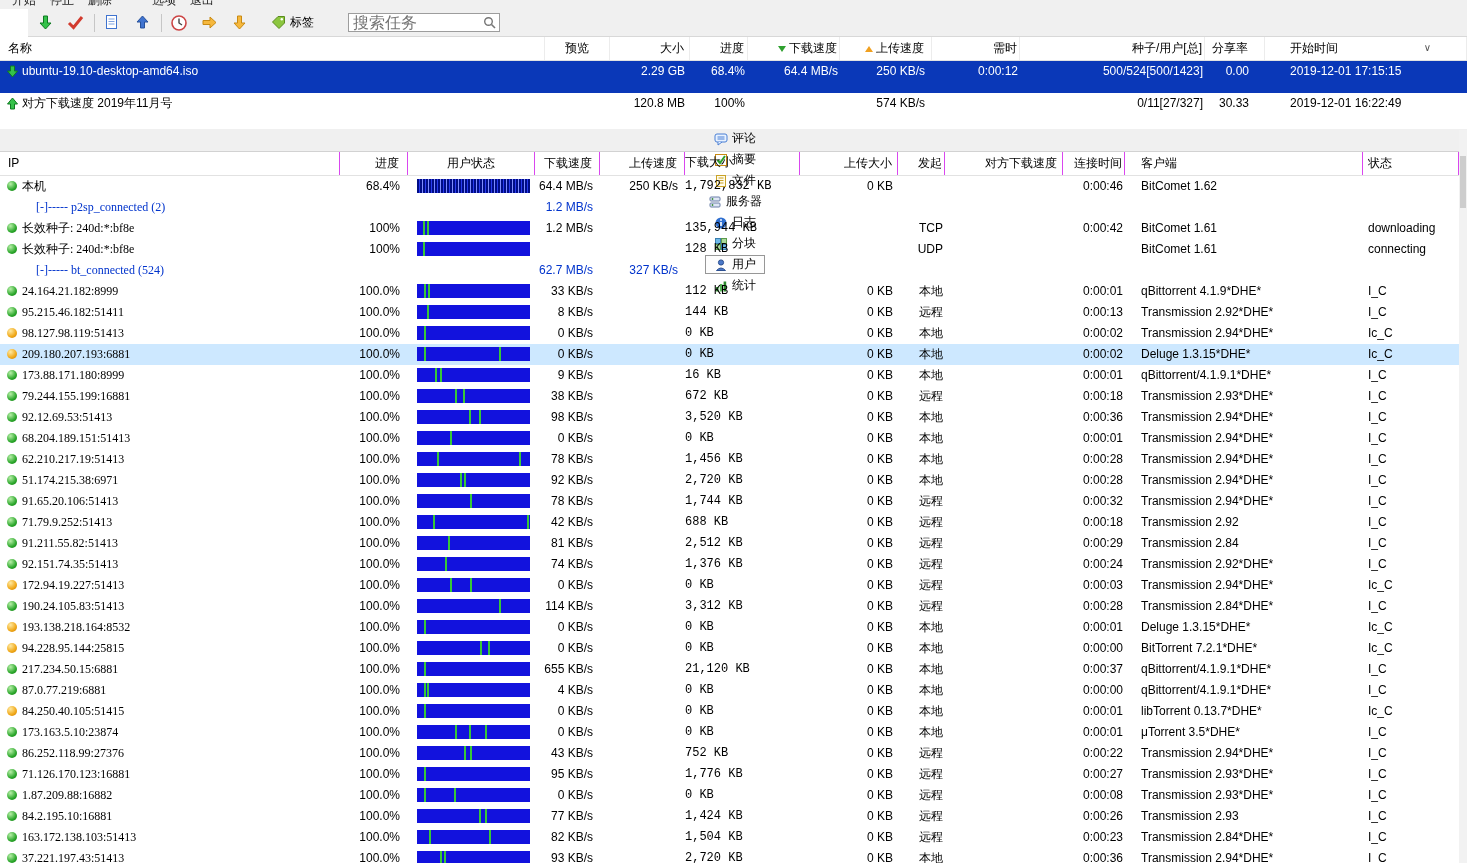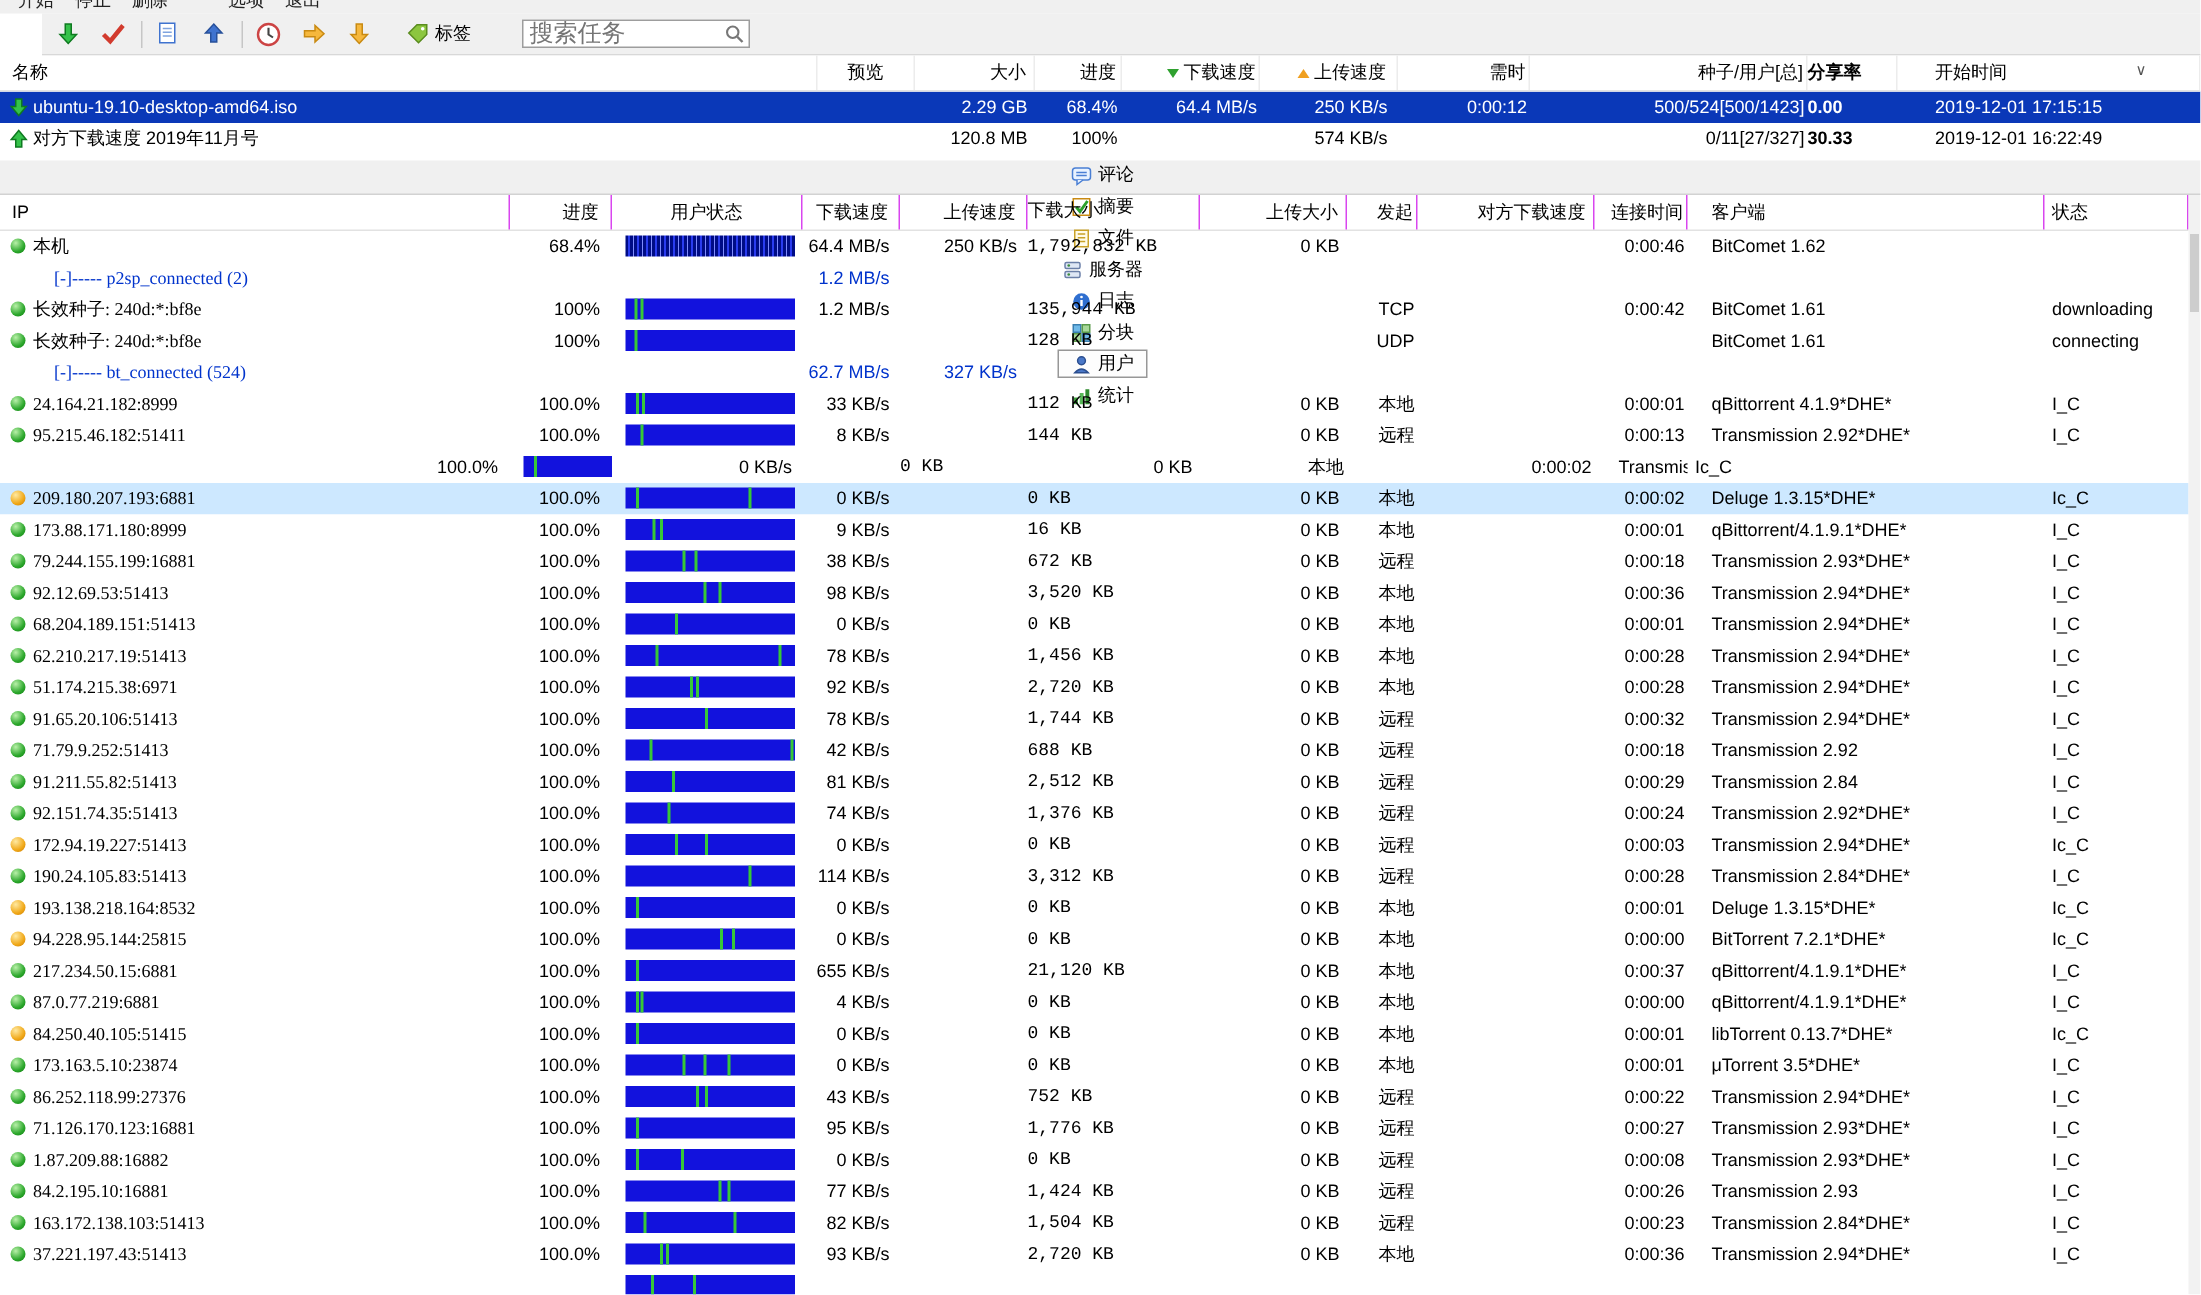--- a/index.html
+++ b/index.html
@@ -19,33 +19,33 @@
   .tsep{width:1px;height:18px;background:#c6c6c6;margin:0 5px 0 1px;}
   .label-btn{display:flex;align-items:center;gap:4px;border:none;background:transparent;font:inherit;padding:2px 8px;margin-left:6px;}
   .search{margin-left:26px;width:152px;height:19px;border:1px solid #9d9d9d;background:#fff;display:flex;align-items:center;}
   .search input{flex:1;min-width:0;border:none;outline:none;font:inherit;font-size:16px;padding:0 4px;color:#333;background:transparent;}
   .search .mag{display:flex;align-items:center;padding-right:3px;}
 
   
   .task-grid{display:grid;grid-template-columns:545px 65px 80px 58px 92px 92px 88px 185px 60px 1fr;width:1467px;}
   .task-header{height:24px;line-height:23px;background:#fff;border-bottom:1px solid #e2e2e2;position:relative;}
   .task-header .cell{border-right:1px solid #ececec;white-space:nowrap;overflow:hidden;}
-  .task-row{height:21px;line-height:21px;background:#fff;}
+  .task-row{height:32px;line-height:21px;background:#fff;}
   .task-row.selected{background:var(--sel-dark);color:#fff;}
   .cell{white-space:nowrap;overflow:hidden;}
   .tc0{text-align:left;padding-left:8px;}
   .task-row .tc0{padding-left:22px;position:relative;}
   .tc1{text-align:center;}
   .tc2{text-align:right;padding-right:5px;}
   .tc3{text-align:right;padding-right:3px;}
   .tc4{text-align:right;padding-right:2px;}
   .tc5{text-align:right;padding-right:7px;}
   .tc6{text-align:right;padding-right:2px;}
   .tc7{text-align:right;padding-right:2px;}
-  .tc8{text-align:left;padding-right:16px;font-weight:bold;}
+  .tc8{text-align:right;padding-right:16px;}
   .tc9{text-align:left;padding-left:25px;}
   .task-ic{position:absolute;left:6px;top:4px;display:flex;}
   .tri-down{display:inline-block;width:0;height:0;border-left:4px solid transparent;border-right:4px solid transparent;border-top:6px solid #2fa12f;margin-right:3px;vertical-align:middle;}
   .tri-up{display:inline-block;width:0;height:0;border-left:4px solid transparent;border-right:4px solid transparent;border-bottom:6px solid #f0a020;margin-right:3px;vertical-align:middle;}
   .col-chevron{position:absolute;right:36px;top:0;color:#555;font-size:10px;line-height:22px;}
 
   .spacer{height:4px;background:#fff;}
 
   
   .tabbar{height:23px;background:#f0f0f0;border-bottom:1px solid #d2d2d2;display:flex;align-items:center;padding-left:3px;gap:2px;flex-direction:column;}
@@ -426,20 +426,21 @@
         <div class="cell pc4"></div>
         <div class="cell pc5">144 KB</div>
         <div class="cell pc6">0 KB</div>
         <div class="cell pc7">远程</div>
         <div class="cell pc8"></div>
         <div class="cell pc9">0:00:13</div>
         <div class="cell pc10">Transmission 2.92*DHE*</div>
         <div class="cell pc11">I_C</div>
       </div>
       <div class="peer-grid peer-row">
+        <div class="cell pc0"><span class="ball ball-yellow"></span><span>98.127.98.119:51413</span></div>
         <div class="cell pc1">100.0%</div>
         <div class="cell pc2 bar-wrap">
           <div class="bar">
             <span class="stripe" style="left: 6%;"></span>
           </div>
         </div>
         <div class="cell pc3">0 KB/s</div>
         <div class="cell pc4"></div>
         <div class="cell pc5">0 KB</div>
         <div class="cell pc6">0 KB</div>

